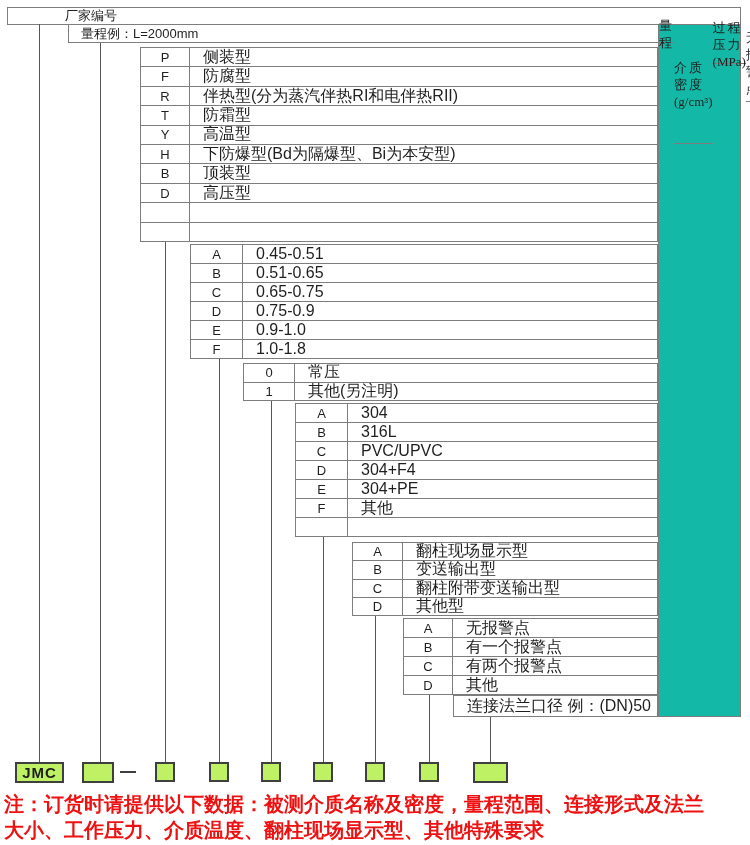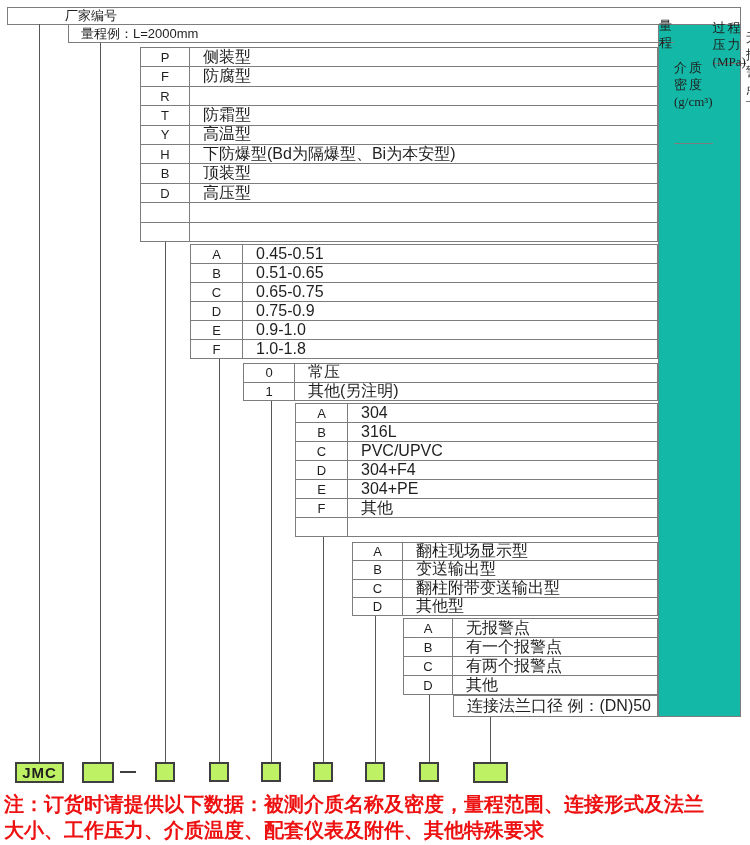--- a/index.html
+++ b/index.html
@@ -90,20 +90,21 @@
     <div class="trow">
         <div class="code" style="width:49px;">P</div>
         <div class="desc">侧装型</div>
       </div>
     <div class="trow">
         <div class="code" style="width:49px;">F</div>
         <div class="desc">防腐型</div>
       </div>
     <div class="trow">
         <div class="code" style="width:49px;">R</div>
+        <div class="desc">伴热型(分为蒸汽伴热RI和电伴热RII)</div>
       </div>
     <div class="trow">
         <div class="code" style="width:49px;">T</div>
         <div class="desc">防霜型</div>
       </div>
     <div class="trow">
         <div class="code" style="width:49px;">Y</div>
         <div class="desc">高温型</div>
       </div>
     <div class="trow">
@@ -257,16 +258,16 @@
   <div class="bbox" style="left:155px;top:762px;width:20px;height:20px;"></div>
   <div class="bbox" style="left:209px;top:762px;width:20px;height:20px;"></div>
   <div class="bbox" style="left:261px;top:762px;width:20px;height:20px;"></div>
   <div class="bbox" style="left:313px;top:762px;width:20px;height:20px;"></div>
   <div class="bbox" style="left:365px;top:762px;width:20px;height:20px;"></div>
   <div class="bbox" style="left:419px;top:762px;width:20px;height:20px;"></div>
   <div class="bbox" style="left:473px;top:762px;width:35px;height:21px;"></div>
 
   <div class="note" style="left:4px;top:791px;width:744px;">
     <div>注：订货时请提供以下数据：被测介质名称及密度，量程范围、连接形式及法兰</div>
-    <div>大小、工作压力、介质温度、配套仪表及附件、其他特殊要求</div>
+    <div>大小、工作压力、介质温度、翻柱现场显示型、其他特殊要求</div>
   </div>
 
 </div>
 
 </body></html>

